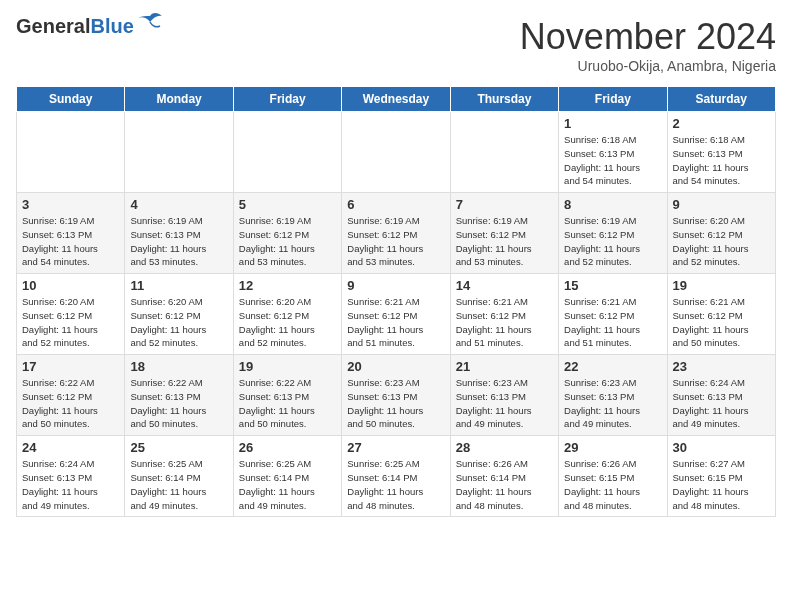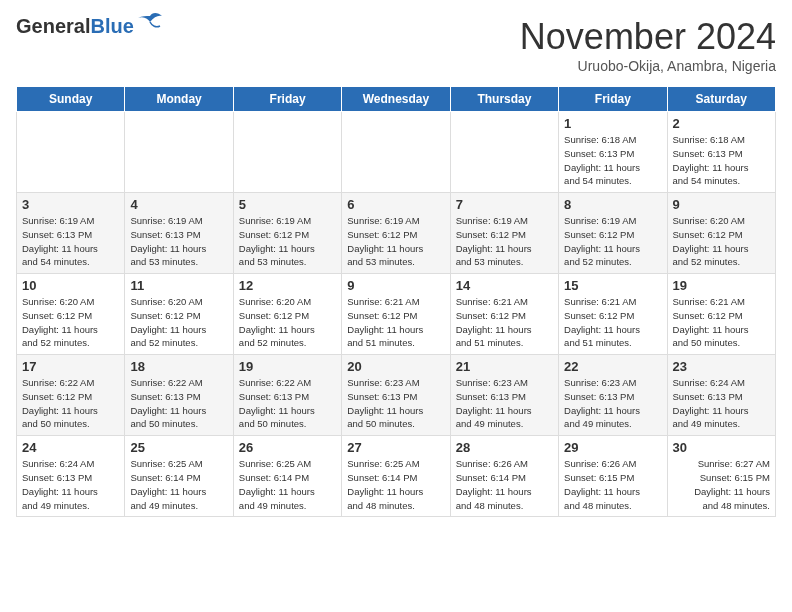--- a/index.html
+++ b/index.html
@@ -318,20 +318,20 @@
         </td>
         <td>
           <span class="day-num">29</span>
           <div class="day-info" style="white-space: pre-line;">Sunrise: 6:26 AM
 Sunset: 6:15 PM
 Daylight: 11 hours
 and 48 minutes.</div>
         </td>
         <td>
           <span class="day-num">30</span>
-          <div class="day-info" style="white-space: pre-line; text-align: right;">Sunrise: 6:27 AM
+          <div class="day-info" style="white-space: pre-line;">Sunrise: 6:27 AM
 Sunset: 6:15 PM
 Daylight: 11 hours
 and 48 minutes.</div>
         </td>
       </tr>
     </tbody>
 </table>
 
 </body></html>

